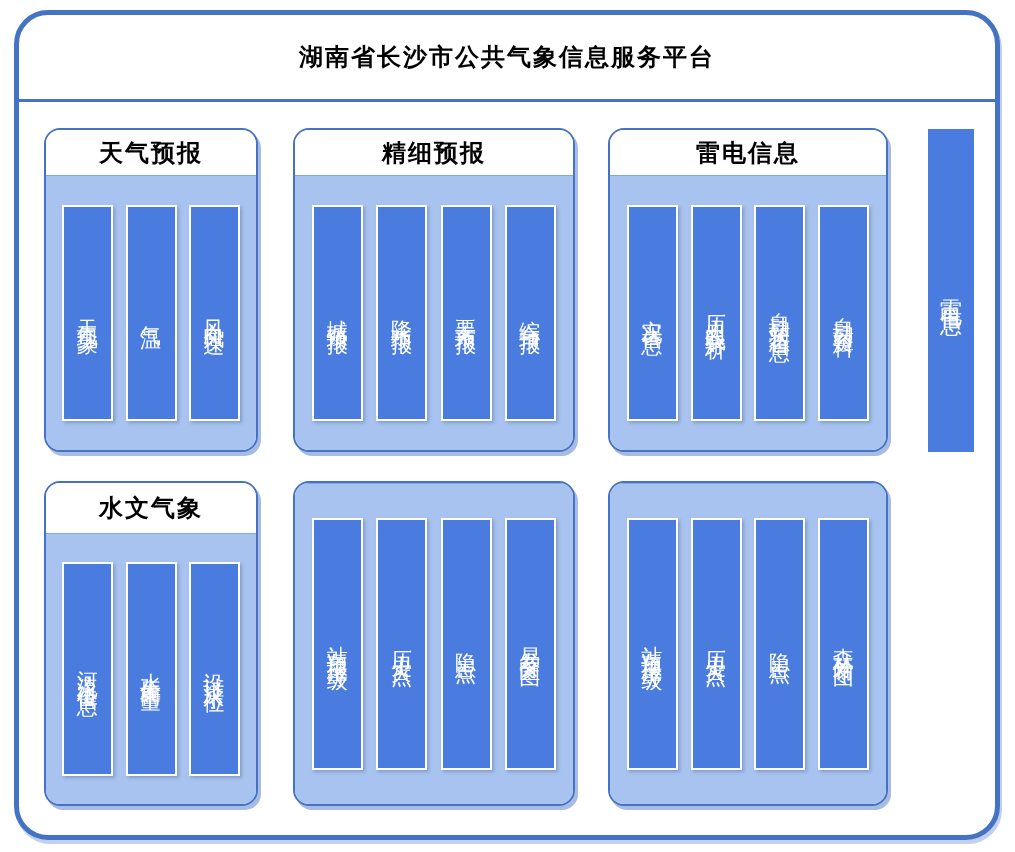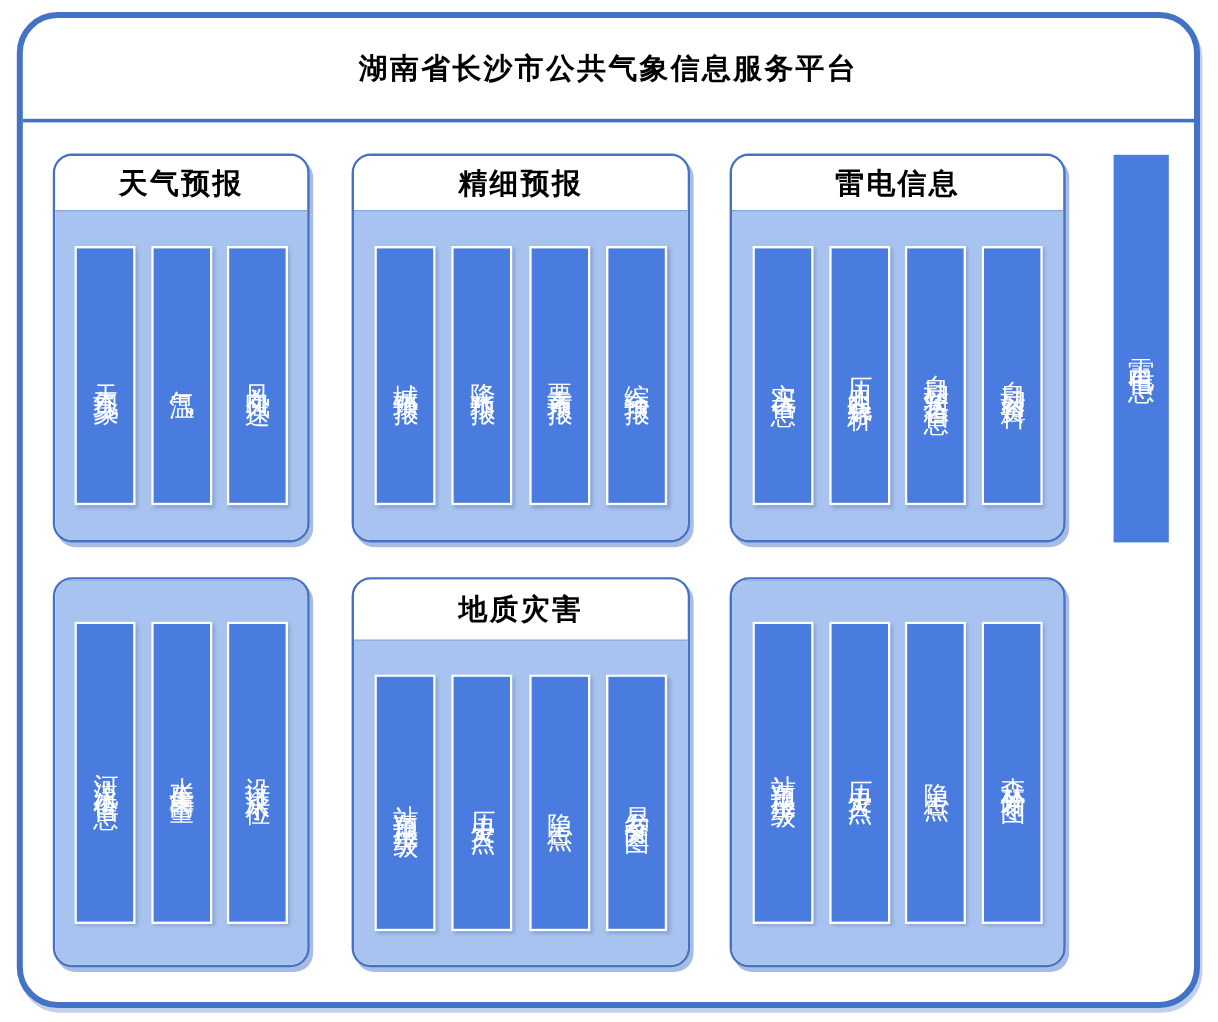--- a/index.html
+++ b/index.html
@@ -179,37 +179,37 @@
     <div class="bar">
         <span class="bar-label">自动站状态信息</span>
       </div>
     <div class="bar">
         <span class="bar-label">自动站资料</span>
       </div>
   </div>
 </div>
 
 <div class="panel row2 col1">
+  <div class="panel-header">
+    <span class="panel-title">水文气象</span>
+  </div>
   <div class="panel-body">
     <div class="bar">
         <span class="bar-label">河流水位信息</span>
       </div>
     <div class="bar">
         <span class="bar-label">水库集雨量</span>
       </div>
     <div class="bar">
         <span class="bar-label">设计洪水位</span>
       </div>
   </div>
 </div>
 
 <div class="panel row2 col2">
-  <div class="panel-header">
-    <span class="panel-title">地质灾害</span>
-  </div>
   <div class="panel-body">
     <div class="bar">
         <span class="bar-label">站点预报等级</span>
       </div>
     <div class="bar">
         <span class="bar-label">历史灾点</span>
       </div>
     <div class="bar">
         <span class="bar-label">隐患点</span>
       </div>

